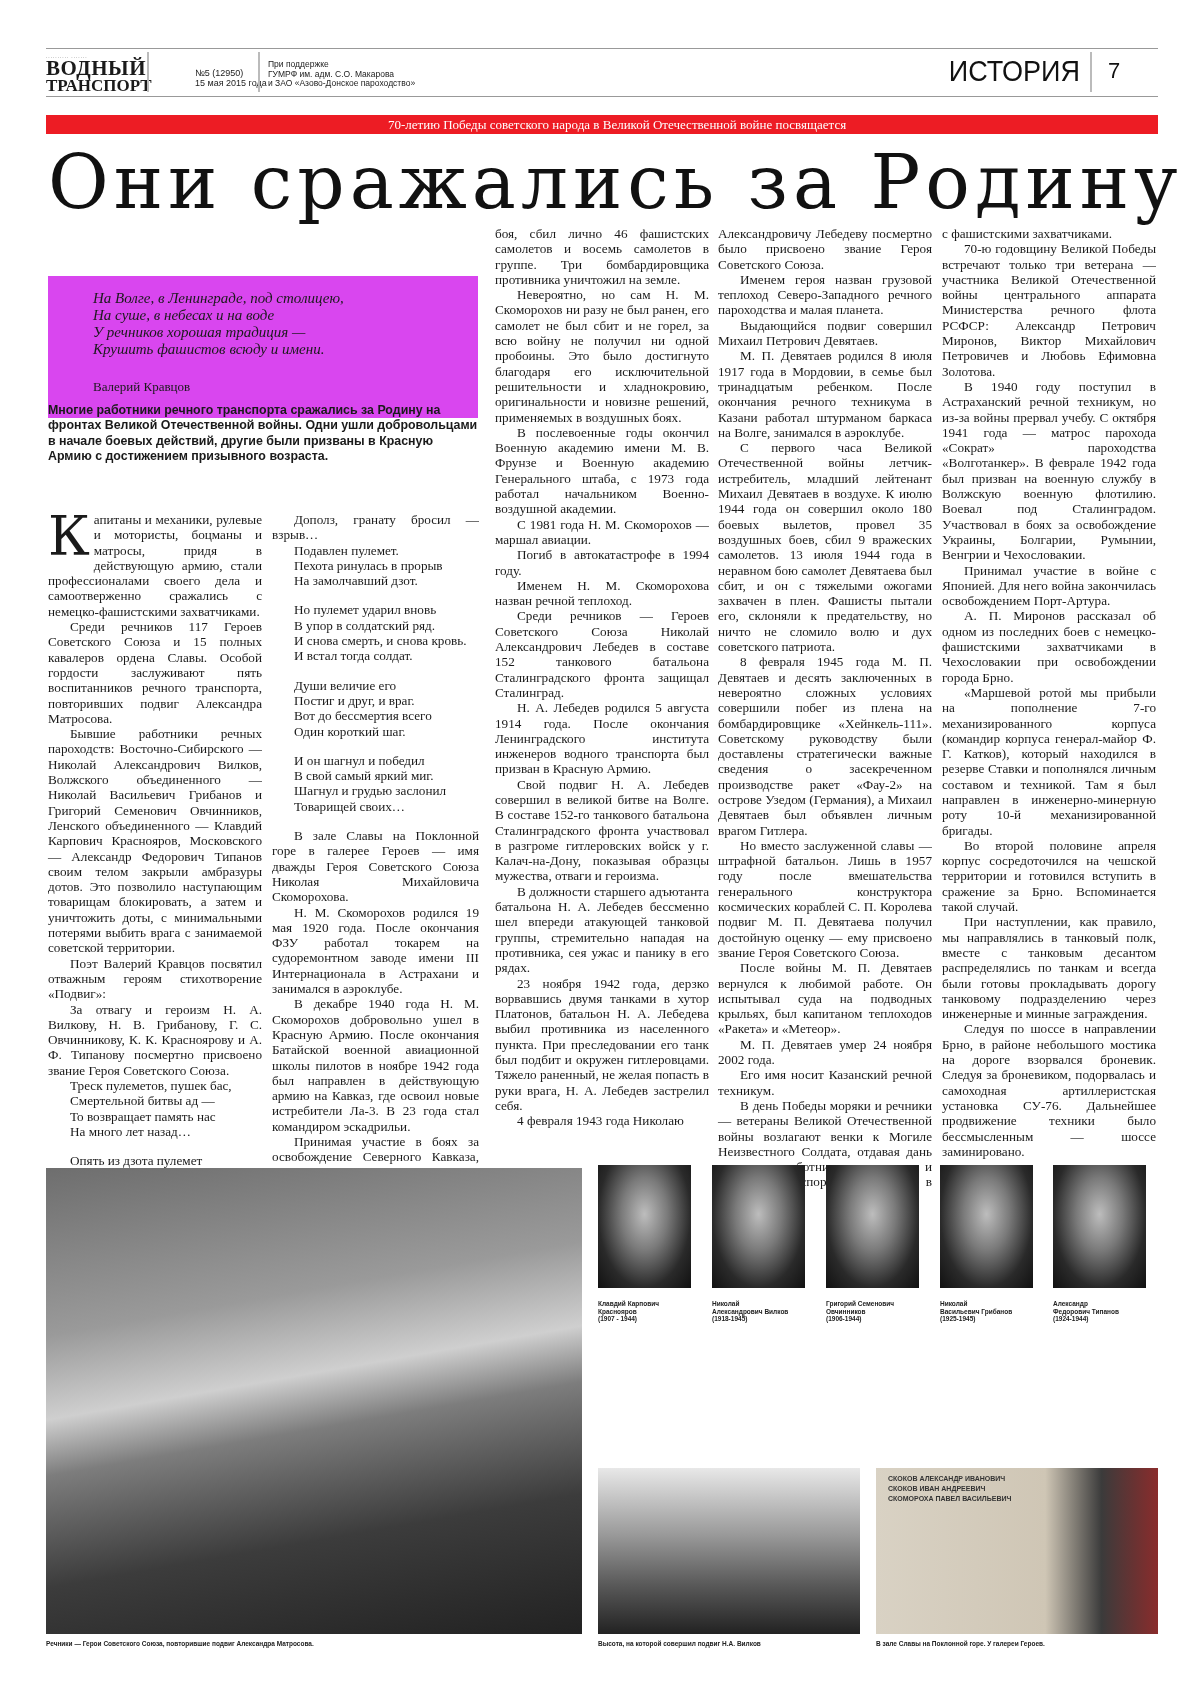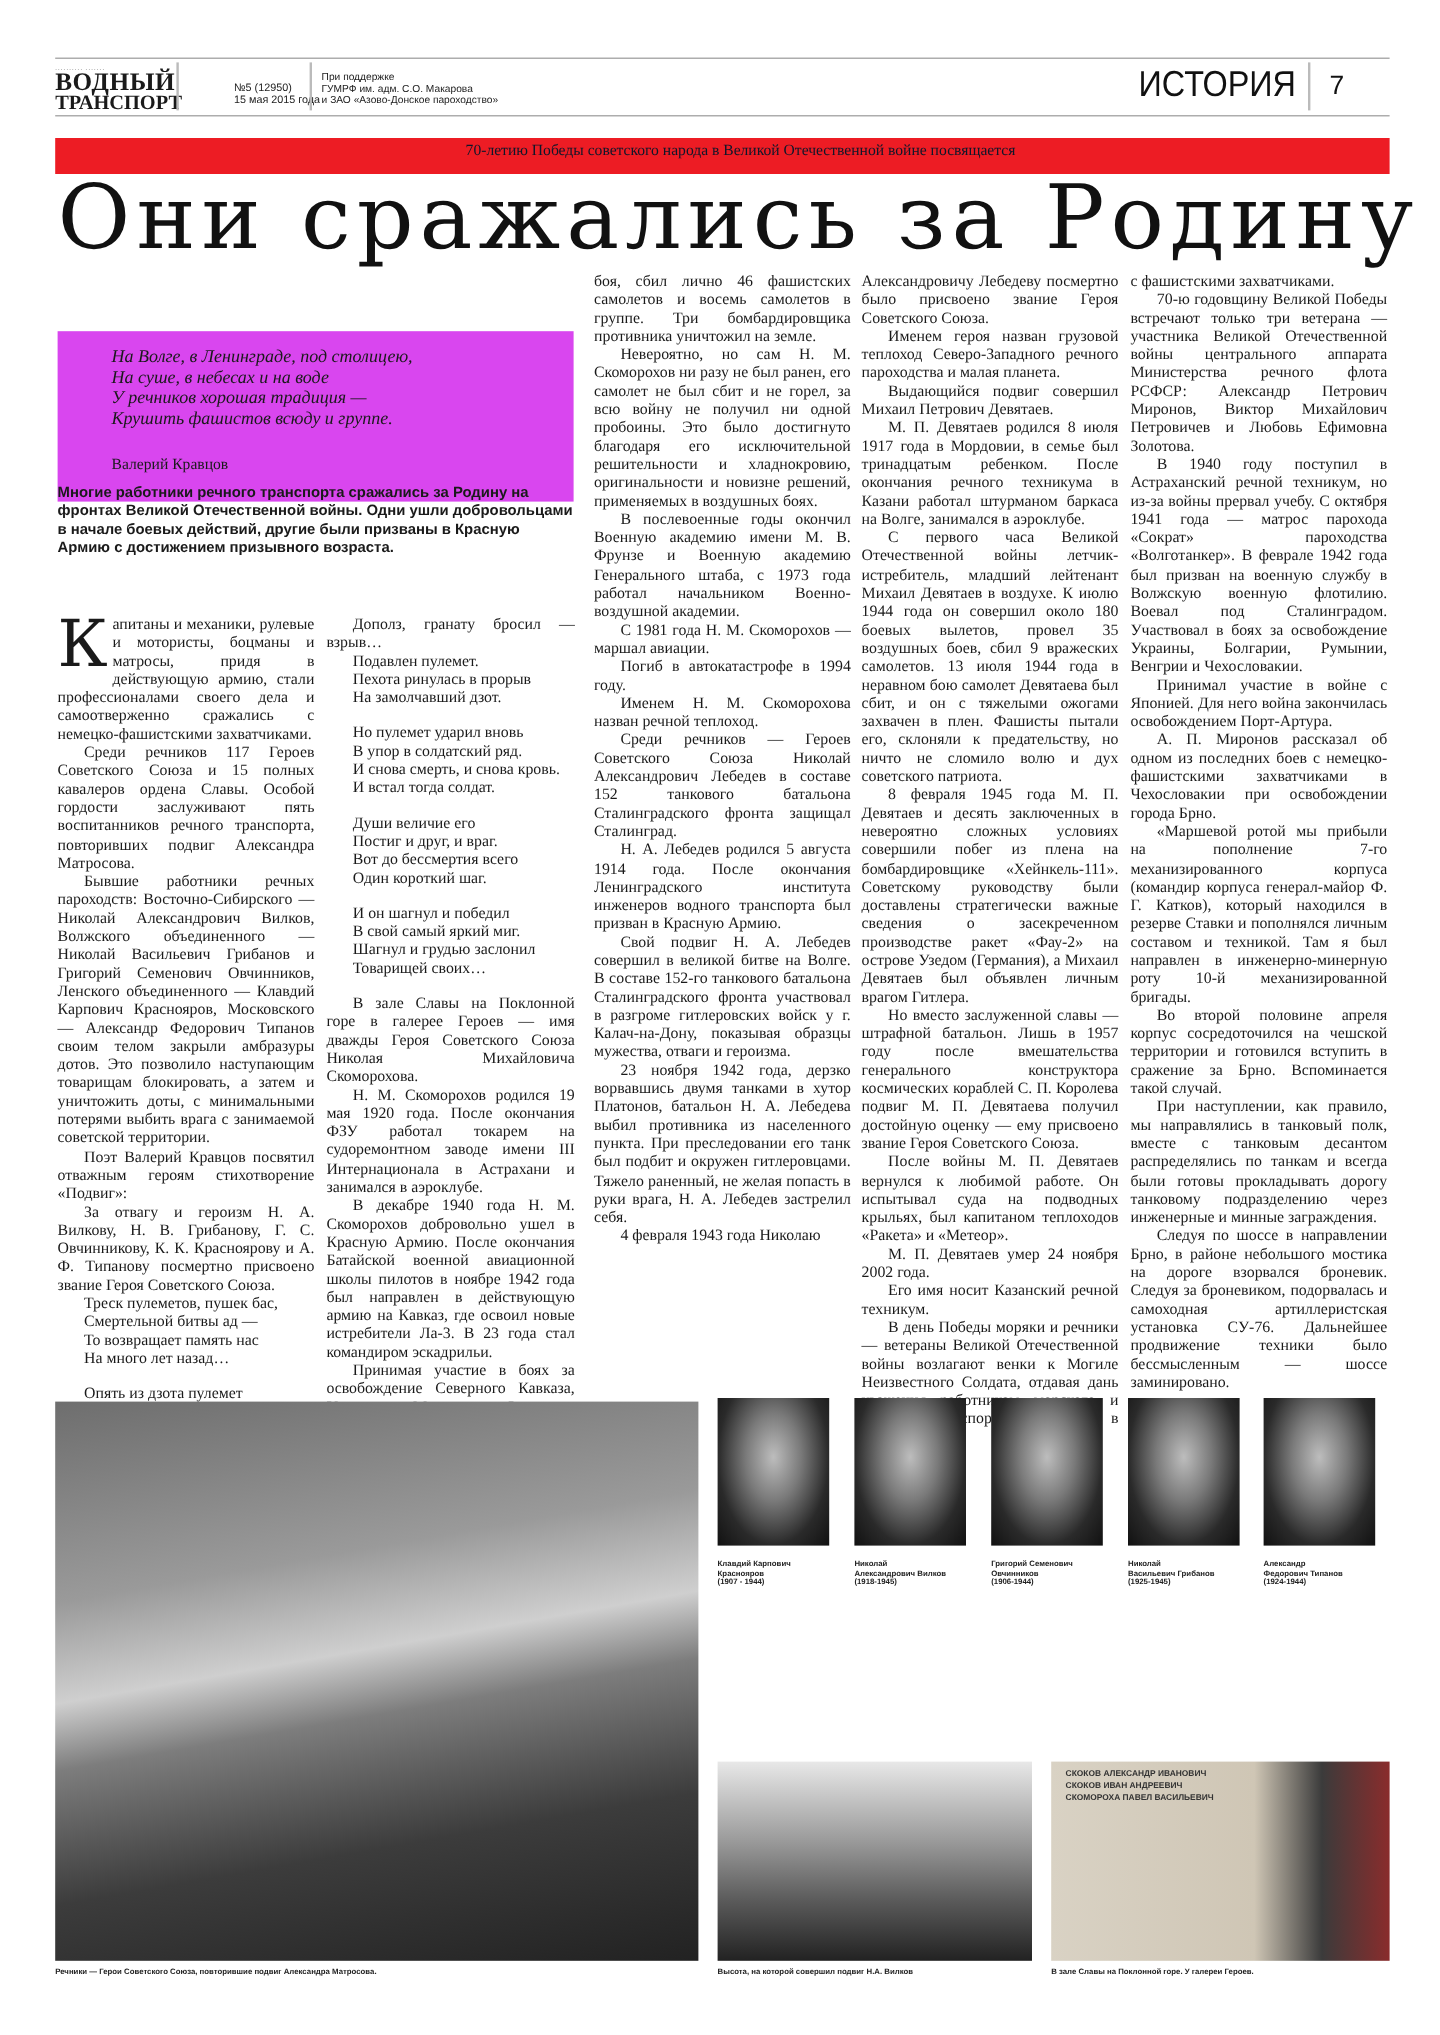--- a/index.html
+++ b/index.html
@@ -10,21 +10,21 @@
   .mast-bot{left:46px;top:96px;width:1112px;height:1px;background:#999;}
   .logo{left:46px;top:55px;font-family:"Liberation Serif",serif;font-weight:bold;line-height:17px;}
   .logo .l1{font-size:21px;letter-spacing:0.5px;}
   .logo .l2{font-size:17px;}
   .logo .dots{font-size:4px;letter-spacing:1px;color:#666;height:5px;line-height:5px;}
   .vsep{width:2px;background:#bbb;}
   .issue{left:155px;top:68px;font-family:"Liberation Sans",sans-serif;font-size:9px;line-height:10px;color:#222;margin-left:40px;}
   .support{left:268px;top:60px;font-family:"Liberation Sans",sans-serif;font-size:8.5px;line-height:9.5px;color:#222;}
   .section{left:930px;top:54px;width:150px;text-align:right;font-family:"Liberation Sans",sans-serif;font-size:30px;font-weight:normal;letter-spacing:0;transform:scaleX(0.9);transform-origin:right;color:#111;}
   .pagenum{left:1108px;top:58px;font-family:"Liberation Sans",sans-serif;font-size:22px;color:#111;}
-  .redbar{left:46px;top:115px;width:1112px;height:30px;background:#ed1c24;color:#0f172a;font-family:"Liberation Serif",serif;font-size:13px;line-height:19px;}
+  .redbar{left:46px;top:115px;width:1112px;height:19px;background:#ed1c24;color:#ffffff;font-family:"Liberation Serif",serif;font-size:13px;line-height:19px;}
   .redbar span{position:absolute;left:342px;}
   .headline{left:48px;top:138px;font-family:"DejaVu Serif",serif;font-size:74px;line-height:88px;letter-spacing:5px;color:#111;white-space:nowrap;}
   
   .epi{left:48px;top:244px;width:430px;height:142px;background:#d946ef;margin-top:32px;}
   .epi-poem{position:absolute;left:45px;top:14px;font-family:"Liberation Serif",serif;font-style:italic;font-size:15px;line-height:17px;}
   .epi-author{position:absolute;left:45px;top:103px;font-family:"Liberation Serif",serif;font-size:13px;}
   .lead{left:48px;top:403px;width:432px;font-family:"Liberation Sans",sans-serif;font-weight:bold;font-size:12.4px;line-height:15.3px;}
   
   .col{font-family:"Liberation Serif",serif;font-size:13.2px;line-height:15.3px;text-align:justify;hyphens:auto;}
   .col p{margin:0;text-indent:22px;}
@@ -74,21 +74,21 @@
   <span>70-летию Победы советского народа в Великой Отечественной войне посвящается</span>
 </div>
 
 <div class="abs headline">Они сражались за Родину</div>
 
 <div class="abs epi">
   <div class="epi-poem">
     <div>На Волге, в Ленинграде, под столицею,</div>
     <div>На суше, в небесах и на воде</div>
     <div>У речников хорошая традиция —</div>
-    <div>Крушить фашистов всюду и группе.</div>
+    <div>Крушить фашистов всюду и имени.</div>
   </div>
   <div class="epi-author">Валерий Кравцов</div>
 </div>
 
 <div class="abs lead">Многие работники речного транспорта сражались за Родину на фронтах Великой Отечественной войны. Одни ушли добровольцами в начале боевых действий, другие были призваны в Красную Армию с достижением призывного возраста.</div>
 
 <div class="abs col c1">
   <p class="noind"><span class="drop">К</span><span>апитаны и механики, рулевые и мотористы, боцманы и матросы, придя в действующую армию, стали профессионалами своего дела и самоотверженно сражались с немецко-фашистскими захватчиками.</span></p>
   <p>Среди речников 117 Героев Советского Союза и 15 полных кавалеров ордена Славы. Особой гордости заслуживают пять воспитанников речного транспорта, повторивших подвиг Александра Матросова.</p>
   <p>Бывшие работники речных пароходств: Восточно-Сибирского — Николай Александрович Вилков, Волжского объединенного — Николай Васильевич Грибанов и Григорий Семенович Овчинников, Ленского объединенного — Клавдий Карпович Краснояров, Московского — Александр Федорович Типанов своим телом закрыли амбразуры дотов. Это позволило наступающим товарищам блокировать, а затем и уничтожить доты, с минимальными потерями выбить врага с занимаемой советской территории.</p>
@@ -135,20 +135,21 @@
 <div class="abs col c3">
   <p class="noind">боя, сбил лично 46 фашистских самолетов и восемь самолетов в группе. Три бомбардировщика противника уничтожил на земле.</p>
   <p>Невероятно, но сам Н. М. Скоморохов ни разу не был ранен, его самолет не был сбит и не горел, за всю войну не получил ни одной пробоины. Это было достигнуто благодаря его исключительной решительности и хладнокровию, оригинальности и новизне решений, применяемых в воздушных боях.</p>
   <p>В послевоенные годы окончил Военную академию имени М. В. Фрунзе и Военную академию Генерального штаба, с 1973 года работал начальником Военно-воздушной академии.</p>
   <p>С 1981 года Н. М. Скоморохов — маршал авиации.</p>
   <p>Погиб в автокатастрофе в 1994 году.</p>
   <p>Именем Н. М. Скоморохова назван речной теплоход.</p>
   <p>Среди речников — Героев Советского Союза Николай Александрович Лебедев в составе 152 танкового батальона Сталинградского фронта защищал Сталинград.</p>
   <p>Н. А. Лебедев родился 5 августа 1914 года. После окончания Ленинградского института инженеров водного транспорта был призван в Красную Армию.</p>
   <p>Свой подвиг Н. А. Лебедев совершил в великой битве на Волге. В составе 152-го танкового батальона Сталинградского фронта участвовал в разгроме гитлеровских войск у г. Калач-на-Дону, показывая образцы мужества, отваги и героизма.</p>
+  <p>В должности старшего адъютанта батальона Н. А. Лебедев бессменно шел впереди атакующей танковой группы, стремительно нападая на противника, сея ужас и панику в его рядах.</p>
   <p>23 ноября 1942 года, дерзко ворвавшись двумя танками в хутор Платонов, батальон Н. А. Лебедева выбил противника из населенного пункта. При преследовании его танк был подбит и окружен гитлеровцами. Тяжело раненный, не желая попасть в руки врага, Н. А. Лебедев застрелил себя.</p>
   <p>4 февраля 1943 года Николаю</p>
 </div>
 
 <div class="abs col c4">
   <p class="noind">Александровичу Лебедеву посмертно было присвоено звание Героя Советского Союза.</p>
   <p>Именем героя назван грузовой теплоход Северо-Западного речного пароходства и малая планета.</p>
   <p>Выдающийся подвиг совершил Михаил Петрович Девятаев.</p>
   <p>М. П. Девятаев родился 8 июля 1917 года в Мордовии, в семье был тринадцатым ребенком. После окончания речного техникума в Казани работал штурманом баркаса на Волге, занимался в аэроклубе.</p>
   <p>С первого часа Великой Отечественной войны летчик-истребитель, младший лейтенант Михаил Девятаев в воздухе. К июлю 1944 года он совершил около 180 боевых вылетов, провел 35 воздушных боев, сбил 9 вражеских самолетов. 13 июля 1944 года в неравном бою самолет Девятаева был сбит, и он с тяжелыми ожогами захвачен в плен. Фашисты пытали его, склоняли к предательству, но ничто не сломило волю и дух советского патриота.</p>

